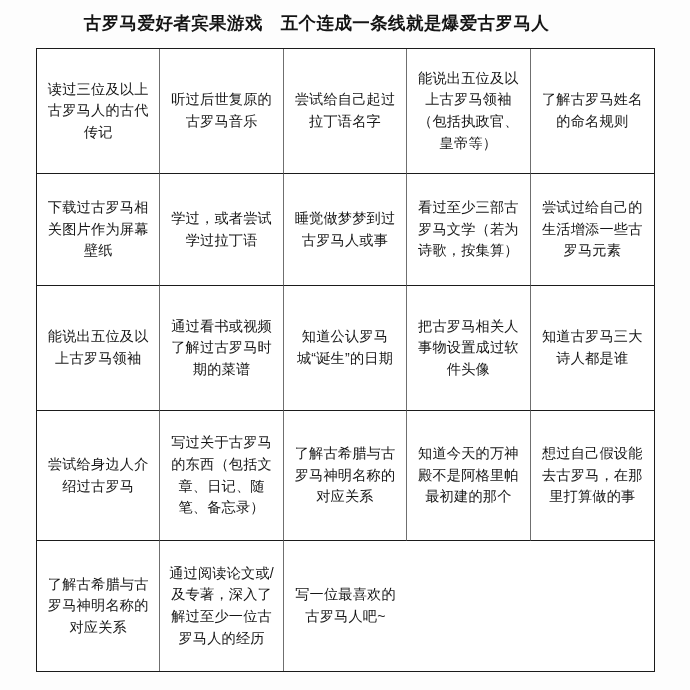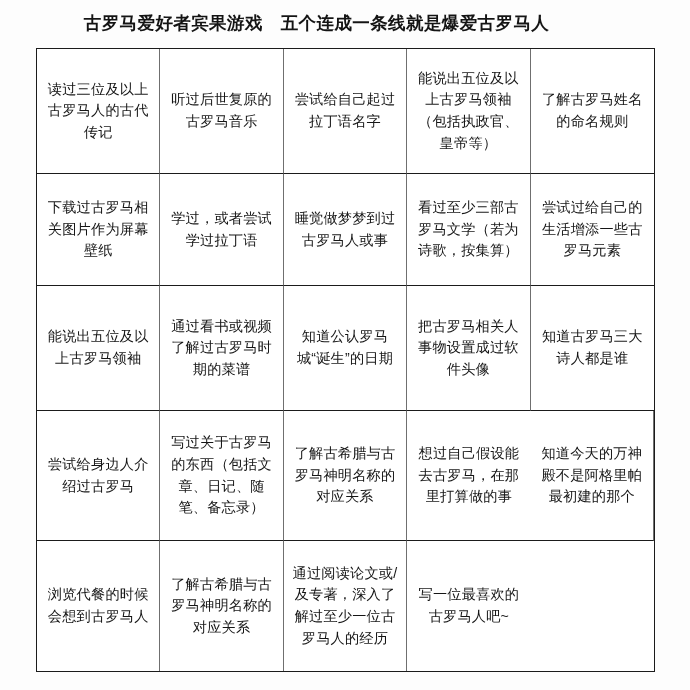--- a/index.html
+++ b/index.html
@@ -142,28 +142,25 @@
       </div>
       <div class="bingo-cell">
         <span class="cell-text">尝试给身边人介绍过古罗马</span>
       </div>
       <div class="bingo-cell">
         <span class="cell-text">写过关于古罗马的东西（包括文章、日记、随笔、备忘录）</span>
       </div>
       <div class="bingo-cell">
         <span class="cell-text">了解古希腊与古罗马神明名称的对应关系</span>
       </div>
-      <div class="bingo-cell col-last">
-        <span class="cell-text">想过自己假设能去古罗马，在那里打算做的事</span>
-      </div>
       <div class="bingo-cell">
         <span class="cell-text">知道今天的万神殿不是阿格里帕最初建的那个</span>
       </div>
-      <div class="bingo-cell row-last">
-        <span class="cell-text">浏览代餐的时候会想到古罗马人</span>
+      <div class="bingo-cell col-last">
+        <span class="cell-text">想过自己假设能去古罗马，在那里打算做的事</span>
       </div>
       <div class="bingo-cell row-last">
         <span class="cell-text">了解古希腊与古罗马神明名称的对应关系</span>
       </div>
       <div class="bingo-cell row-last">
         <span class="cell-text">通过阅读论文或/及专著，深入了解过至少一位古罗马人的经历</span>
       </div>
       <div class="bingo-cell col-last row-last">
         <span class="cell-text">写一位最喜欢的古罗马人吧~</span>
       </div>

